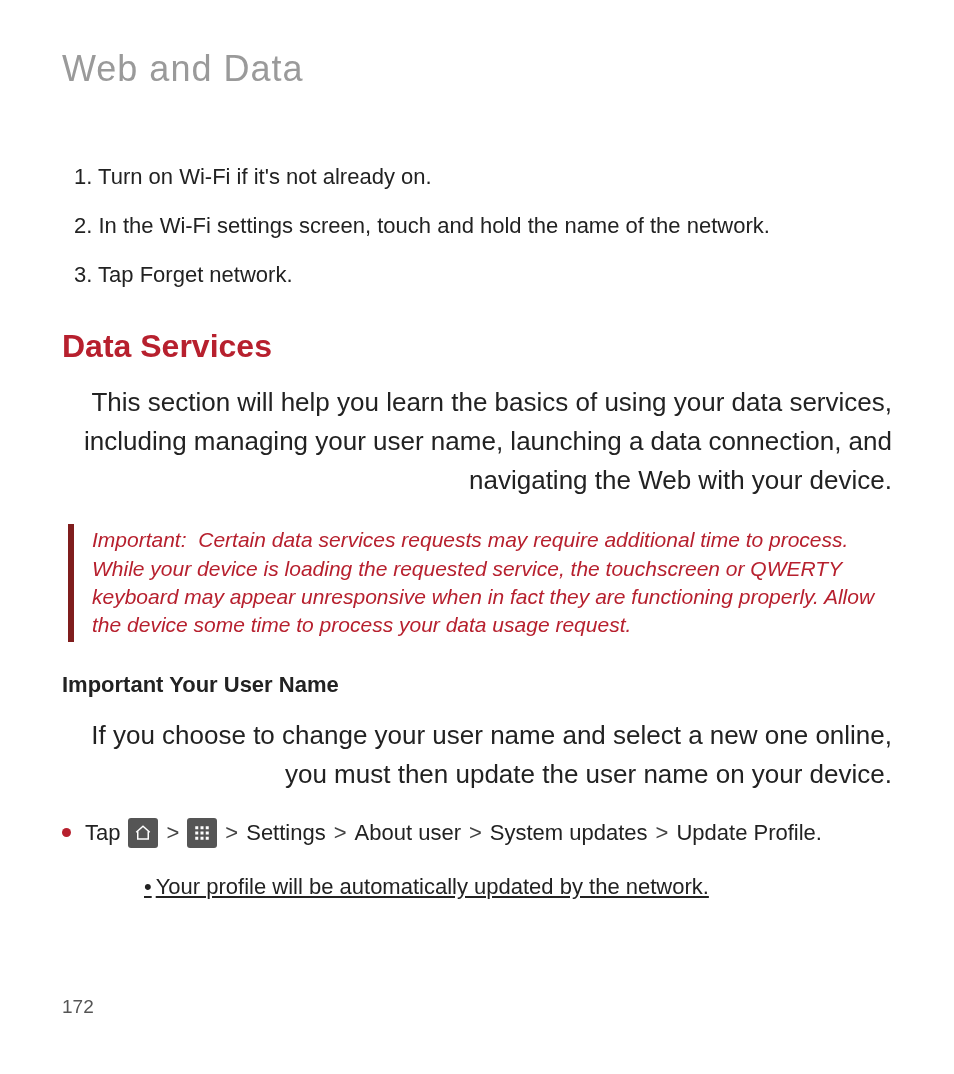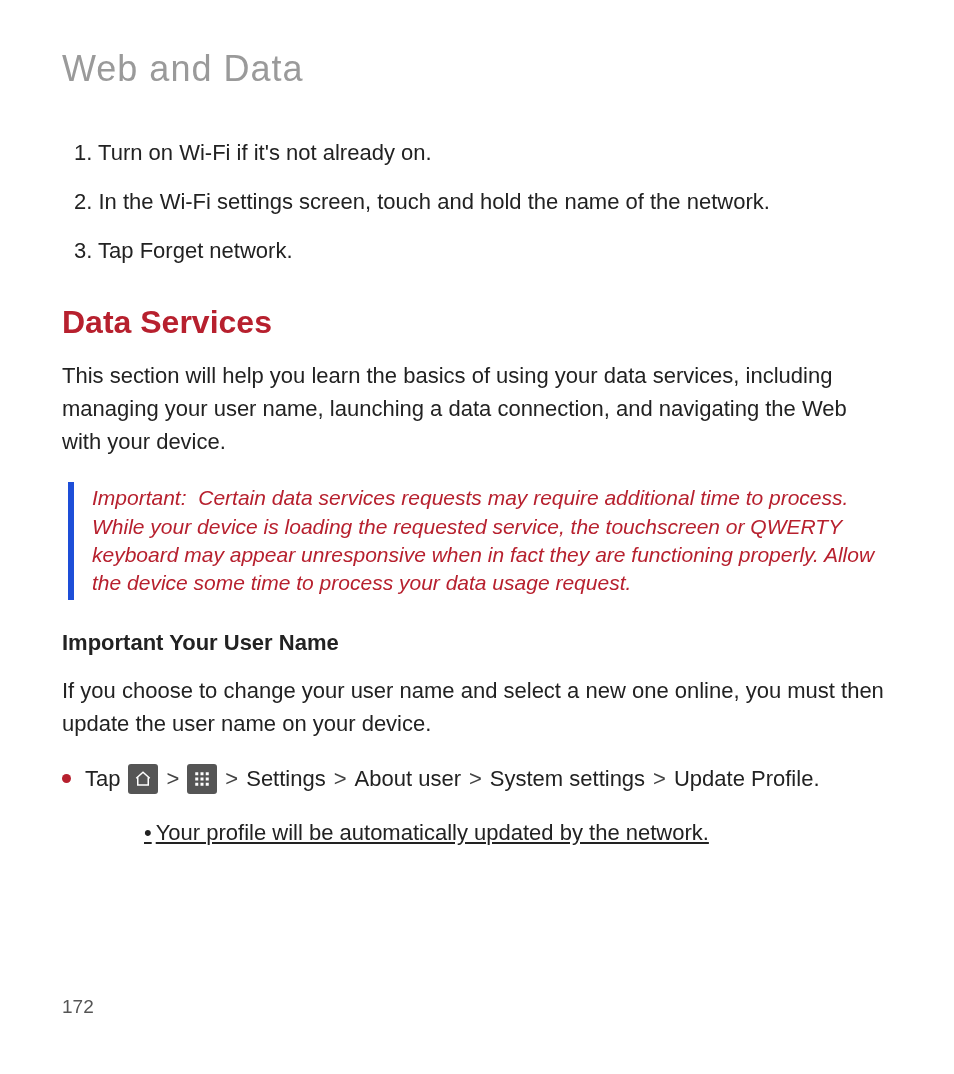--- a/index.html
+++ b/index.html
@@ -10,47 +10,48 @@
     font-family: Georgia, 'Times New Roman', serif;
     color: #222;
     position: relative;
     padding: 48px 62px 40px 62px;
   }
   .page-title {
     font-size: 36px;
     color: #9a9a9a;
     font-weight: 400;
     letter-spacing: 1px;
-    margin-bottom: 48px;
+    margin-bottom: 72px;
     font-family: 'Segoe UI', 'Helvetica Neue', sans-serif;
   }
   .step {
     font-size: 22px;
     margin-bottom: 18px;
     line-height: 1.4;
     font-family: 'Segoe UI', 'Helvetica Neue', sans-serif;
     margin-left: 12px;
   }
   .bold { font-weight: 400; }
   .section-heading {
     font-size: 32px;
     color: #b7202e;
     font-weight: 600;
     margin-top: 38px;
     margin-bottom: 18px;
     font-family: 'Segoe UI', 'Helvetica Neue', sans-serif;
   }
   .body-text {
-    font-size: 22px;
+    font-size: 26px;
     line-height: 1.5;
     margin-bottom: 24px;
     font-family: 'Segoe UI', 'Helvetica Neue', sans-serif;
+    text-align: right;
   }
   .callout {
-    border-left: 6px solid #1d4ed8;
+    border-left: 6px solid #7f1d1d;
     padding: 2px 0 2px 18px;
     margin: 10px 0 28px 6px;
   }
   .callout-text {
     color: #b7202e;
     font-style: italic;
     font-size: 21px;
     line-height: 1.35;
     font-family: 'Segoe UI', 'Helvetica Neue', sans-serif;
   }
@@ -163,20 +164,20 @@
       <rect x="3" y="17" width="4" height="4"></rect>
         <rect x="10" y="17" width="4" height="4"></rect>
         <rect x="17" y="17" width="4" height="4"></rect>
     </svg>
   </span>
   <span class="sep">&gt;</span>
   <span class="bold">Settings</span>
   <span class="sep">&gt;</span>
   <span class="bold">About user</span>
   <span class="sep">&gt;</span>
-  <span class="bold">System settings</span>
+  <span class="bold">System updates</span>
   <span class="sep">&gt;</span>
   <span class="bold">Update Profile.</span>
 </div>
 
 <p class="sub-bullet">Your profile will be automatically updated by the network.</p>
 
 <div class="page-number">172</div>
 
 </body></html>

